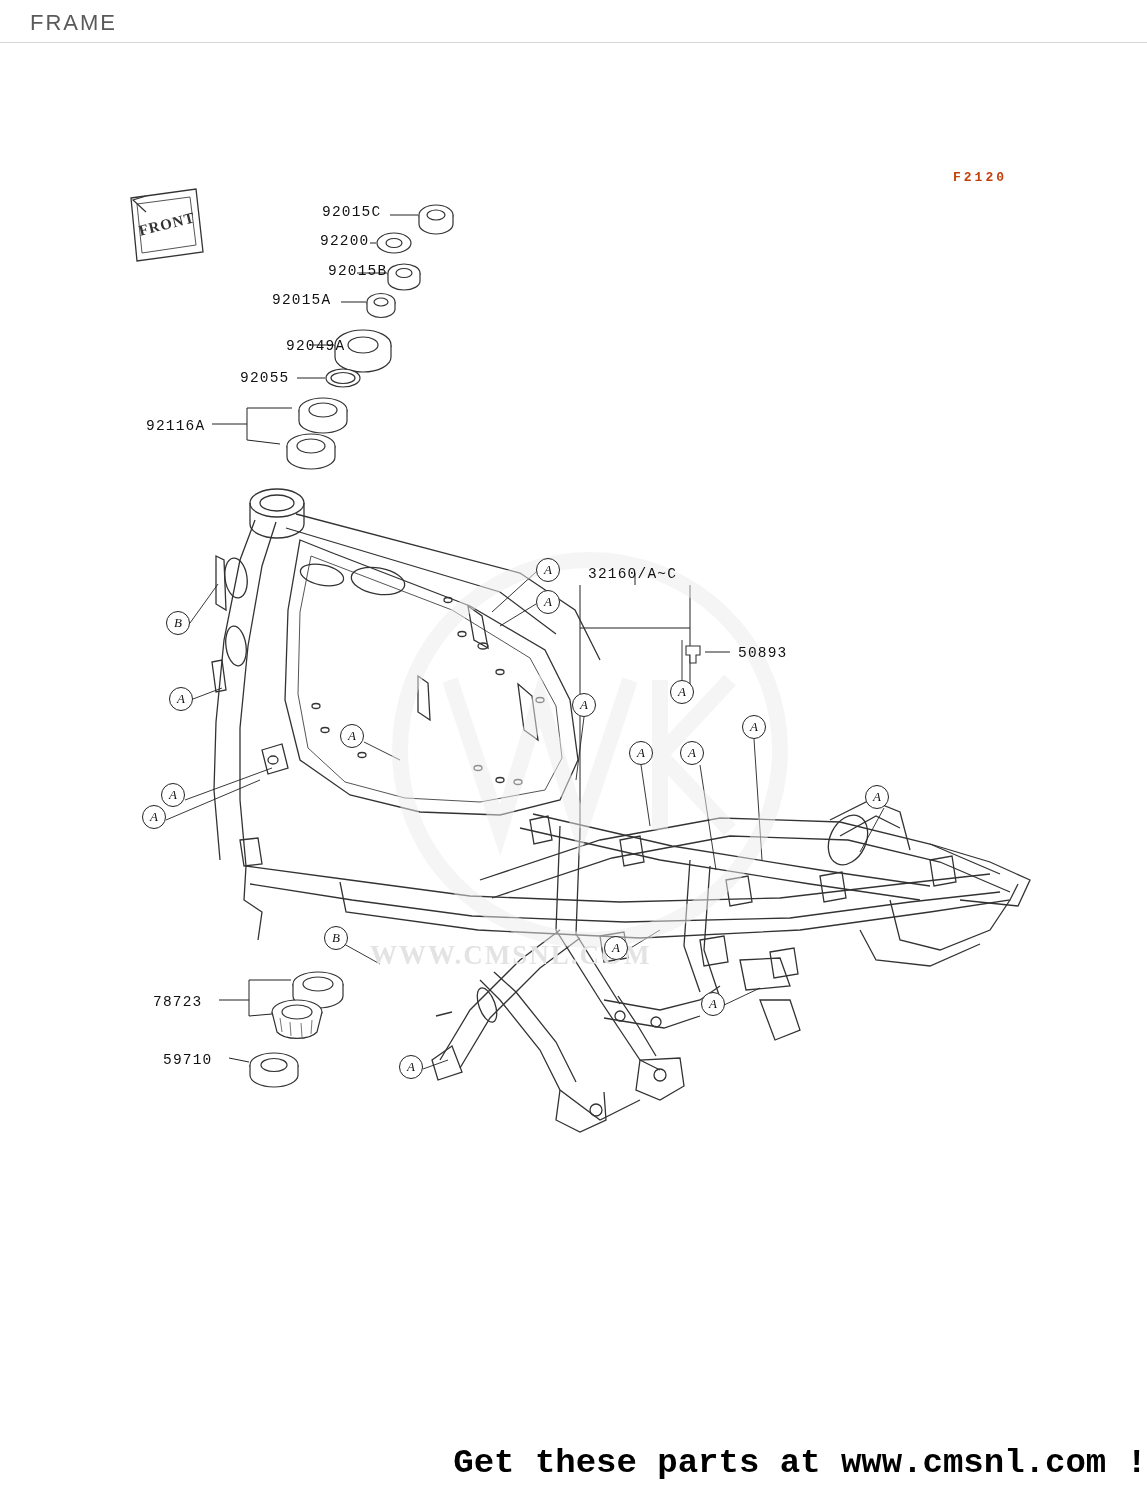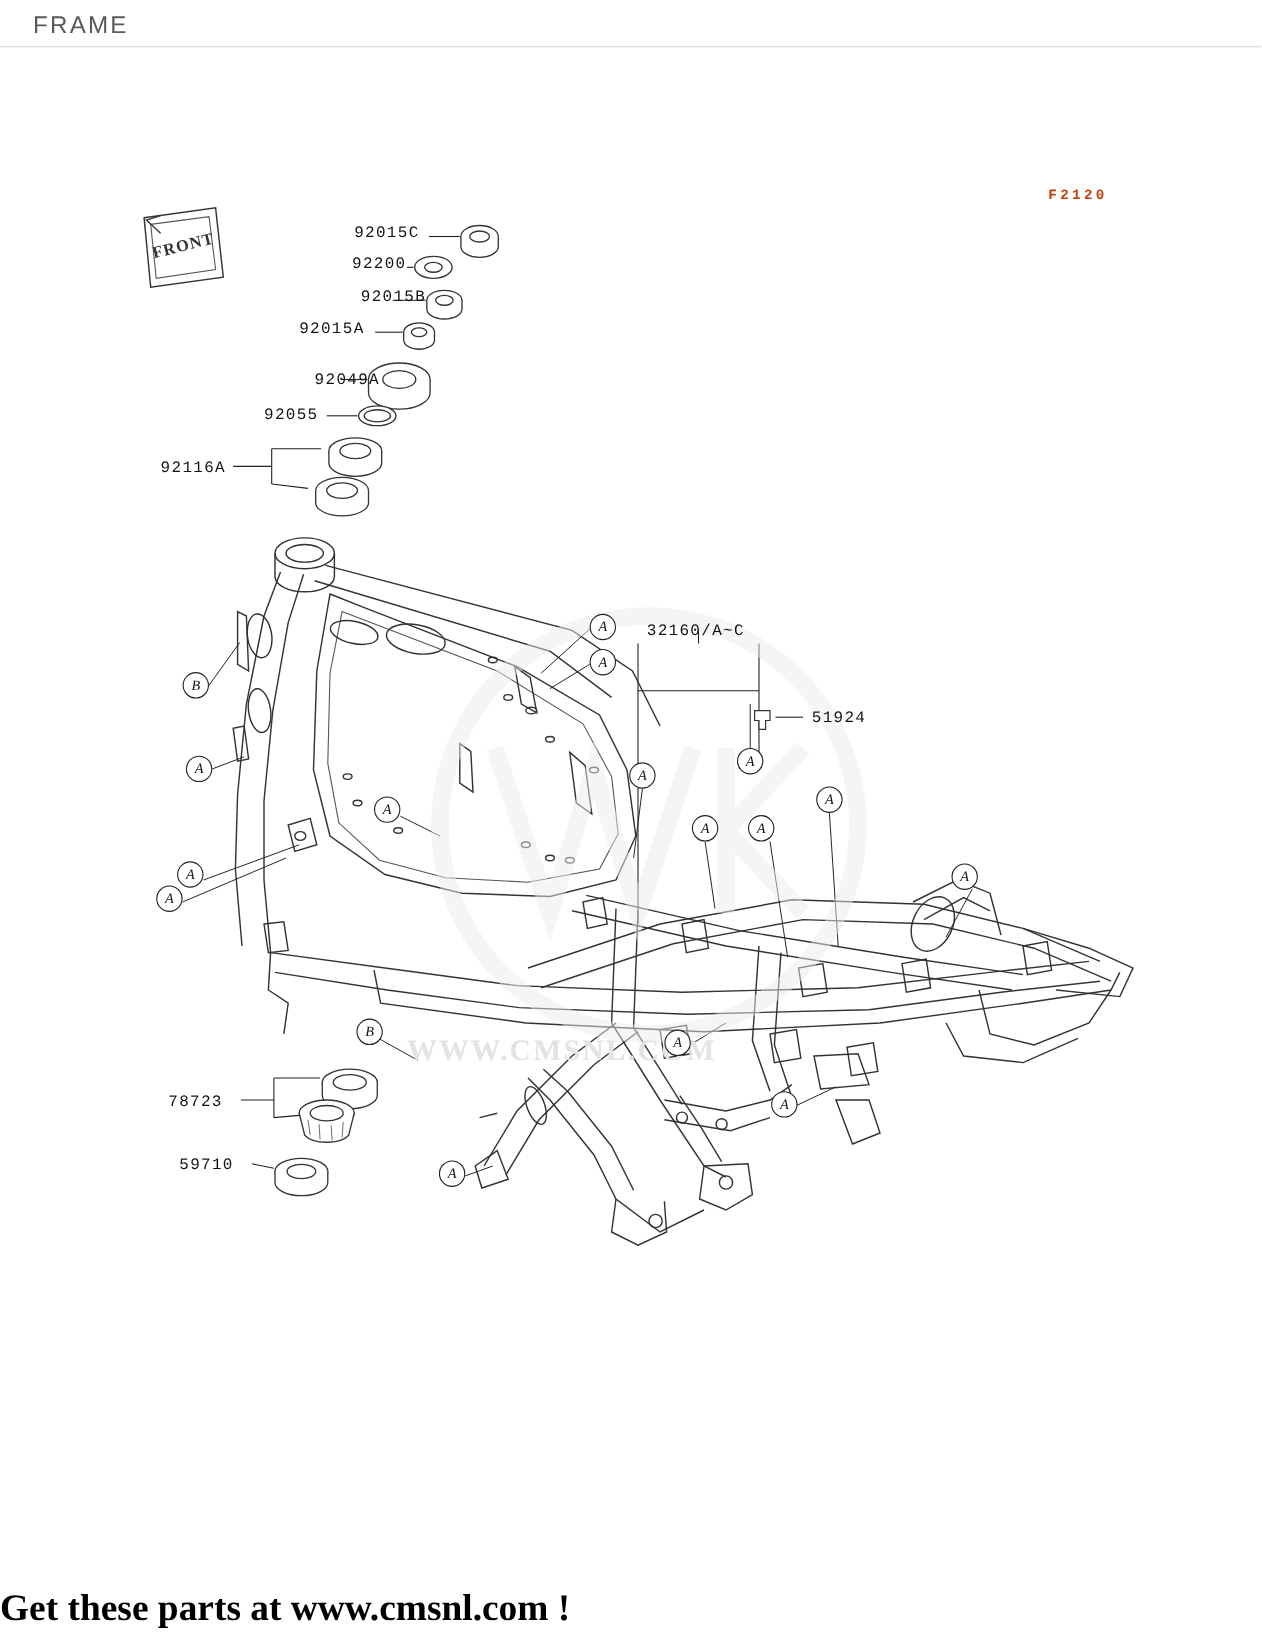--- a/index.html
+++ b/index.html
@@ -46,22 +46,22 @@
     color: #c2410c;
     font-family: "Liberation Mono", monospace;
     font-weight: bold;
   }
   
   .footer {
     position: absolute;
     left: 0;
     right: 0;
     bottom: 18px;
-    text-align: left;
-    font-family: Liberation Serif, serif;
+    text-align: right;
+    font-family: Liberation Mono, monospace;
     font-weight: bold;
     font-size: 34px;
     color: #000;
   }
   
   .plabel {
     position: absolute;
     font-family: "Liberation Mono", monospace;
     font-weight: normal;
     font-size: 14.5px;
@@ -353,21 +353,21 @@
   <div class="wm-text">WWW.CMSNL.COM</div>
 
   <div class="plabel" style="left:322px; top:204px;">92015C</div>
   <div class="plabel" style="left:320px; top:233px;">92200</div>
   <div class="plabel" style="left:288px; top:263px;margin-left:40px;">92015B</div>
   <div class="plabel" style="left:272px; top:292px;">92015A</div>
   <div class="plabel" style="left:241px; top:338px;margin-left:45px;">92049A</div>
   <div class="plabel" style="left:240px; top:370px;">92055</div>
   <div class="plabel" style="left:146px; top:418px;">92116A</div>
   <div class="plabel" style="left:588px; top:566px;">32160/A~C</div>
-  <div class="plabel" style="left:738px; top:645px;">51924</div>
+  <div class="plabel" style="left:738px; top:645px;">50893</div>
   <div class="plabel" style="left:153px; top:994px;">78723</div>
   <div class="plabel" style="left:163px; top:1052px;">59710</div>
 
   <div class="bubble" style="left:536px; top:558px;">A</div>
   <div class="bubble" style="left:536px; top:590px;">A</div>
   <div class="bubble" style="left:166px; top:611px;">B</div>
   <div class="bubble" style="left:670px; top:680px;">A</div>
   <div class="bubble" style="left:572px; top:693px;">A</div>
   <div class="bubble" style="left:169px; top:687px;">A</div>
   <div class="bubble" style="left:340px; top:724px;">A</div>

